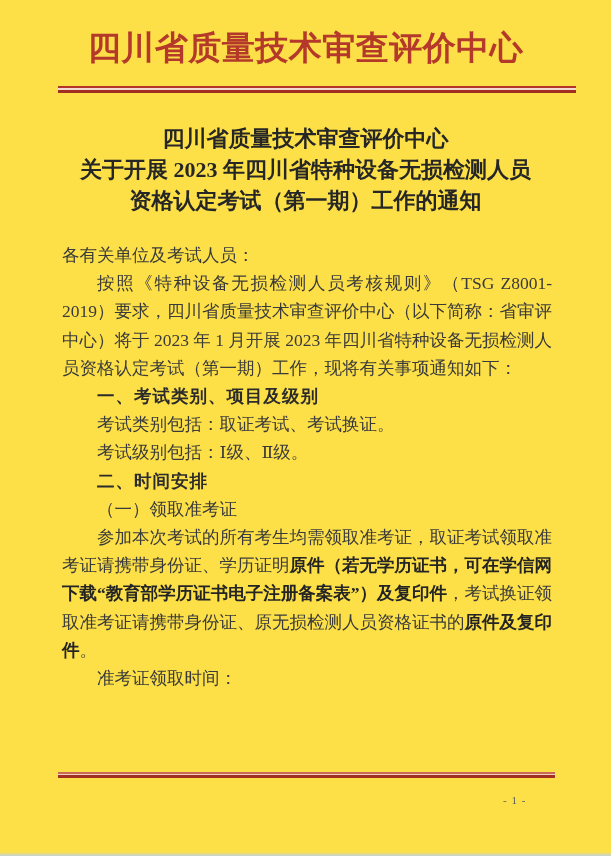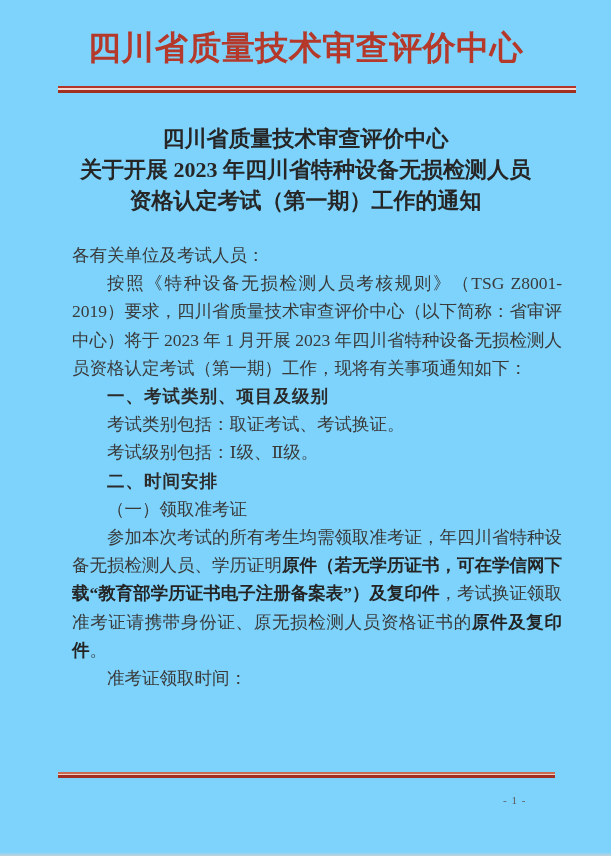--- a/index.html
+++ b/index.html
@@ -4,21 +4,21 @@
 <style>
   html, body {
     margin: 0;
     padding: 0;
     background: #ffffff;
   }
   .page {
     position: relative;
     width: 611px;
     height: 856px;
-    background: #7dd3fc;
+    background: #fde047;
     font-family: "Liberation Serif", "DejaVu Serif", serif;
     color: #3a3a3a;
     overflow: hidden;
   }
   
   .letterhead {
     position: absolute;
     top: 26px;
     left: 0;
     width: 100%;
@@ -49,21 +49,21 @@
     text-align: center;
     font-size: 22px;
     font-weight: bold;
     line-height: 31px;
     color: #262626;
   }
   
   .body-text {
     position: absolute;
     top: 241px;
-    left: 72px;
+    left: 62px;
     width: 490px;
     font-size: 17.5px;
     line-height: 28.2px;
     text-align: justify;
     color: #3a3a3a;
   }
   .body-text p { margin: 0; }
   .indent { text-indent: 2em; }
   .sec-heading {
     font-family: Liberation Sans, sans-serif;
@@ -126,21 +126,21 @@
 
     <p class="indent">考试类别包括：取证考试、考试换证。</p>
 
 
     <p class="indent">考试级别包括：Ⅰ级、Ⅱ级。</p>
 
     <p class="indent sec-heading">二、时间安排</p>
 
     <p class="indent">（一）领取准考证</p>
 
-    <p class="indent"><span>参加本次考试的所有考生均需领取准考证，年四川省特种设备无损检测人员、学历证明</span><strong>原件（若无学历证书，可在学信网下载“教育部学历证书电子注册备案表”）及复印件</strong><span>，考试换证领取准考证请携带身份证、原无损检测人员资格证书的</span><strong>原件及复印件</strong><span>。</span></p>
+    <p class="indent"><span>参加本次考试的所有考生均需领取准考证，取证考试领取准考证请携带身份证、学历证明</span><strong>原件（若无学历证书，可在学信网下载“教育部学历证书电子注册备案表”）及复印件</strong><span>，考试换证领取准考证请携带身份证、原无损检测人员资格证书的</span><strong>原件及复印件</strong><span>。</span></p>
 
     <p class="indent">准考证领取时间：</p>
   </div>
 
   <div class="footer-rule"></div>
 
   <div class="page-number">- 1 -</div>
 
   <div class="scan-edge"></div>
 

